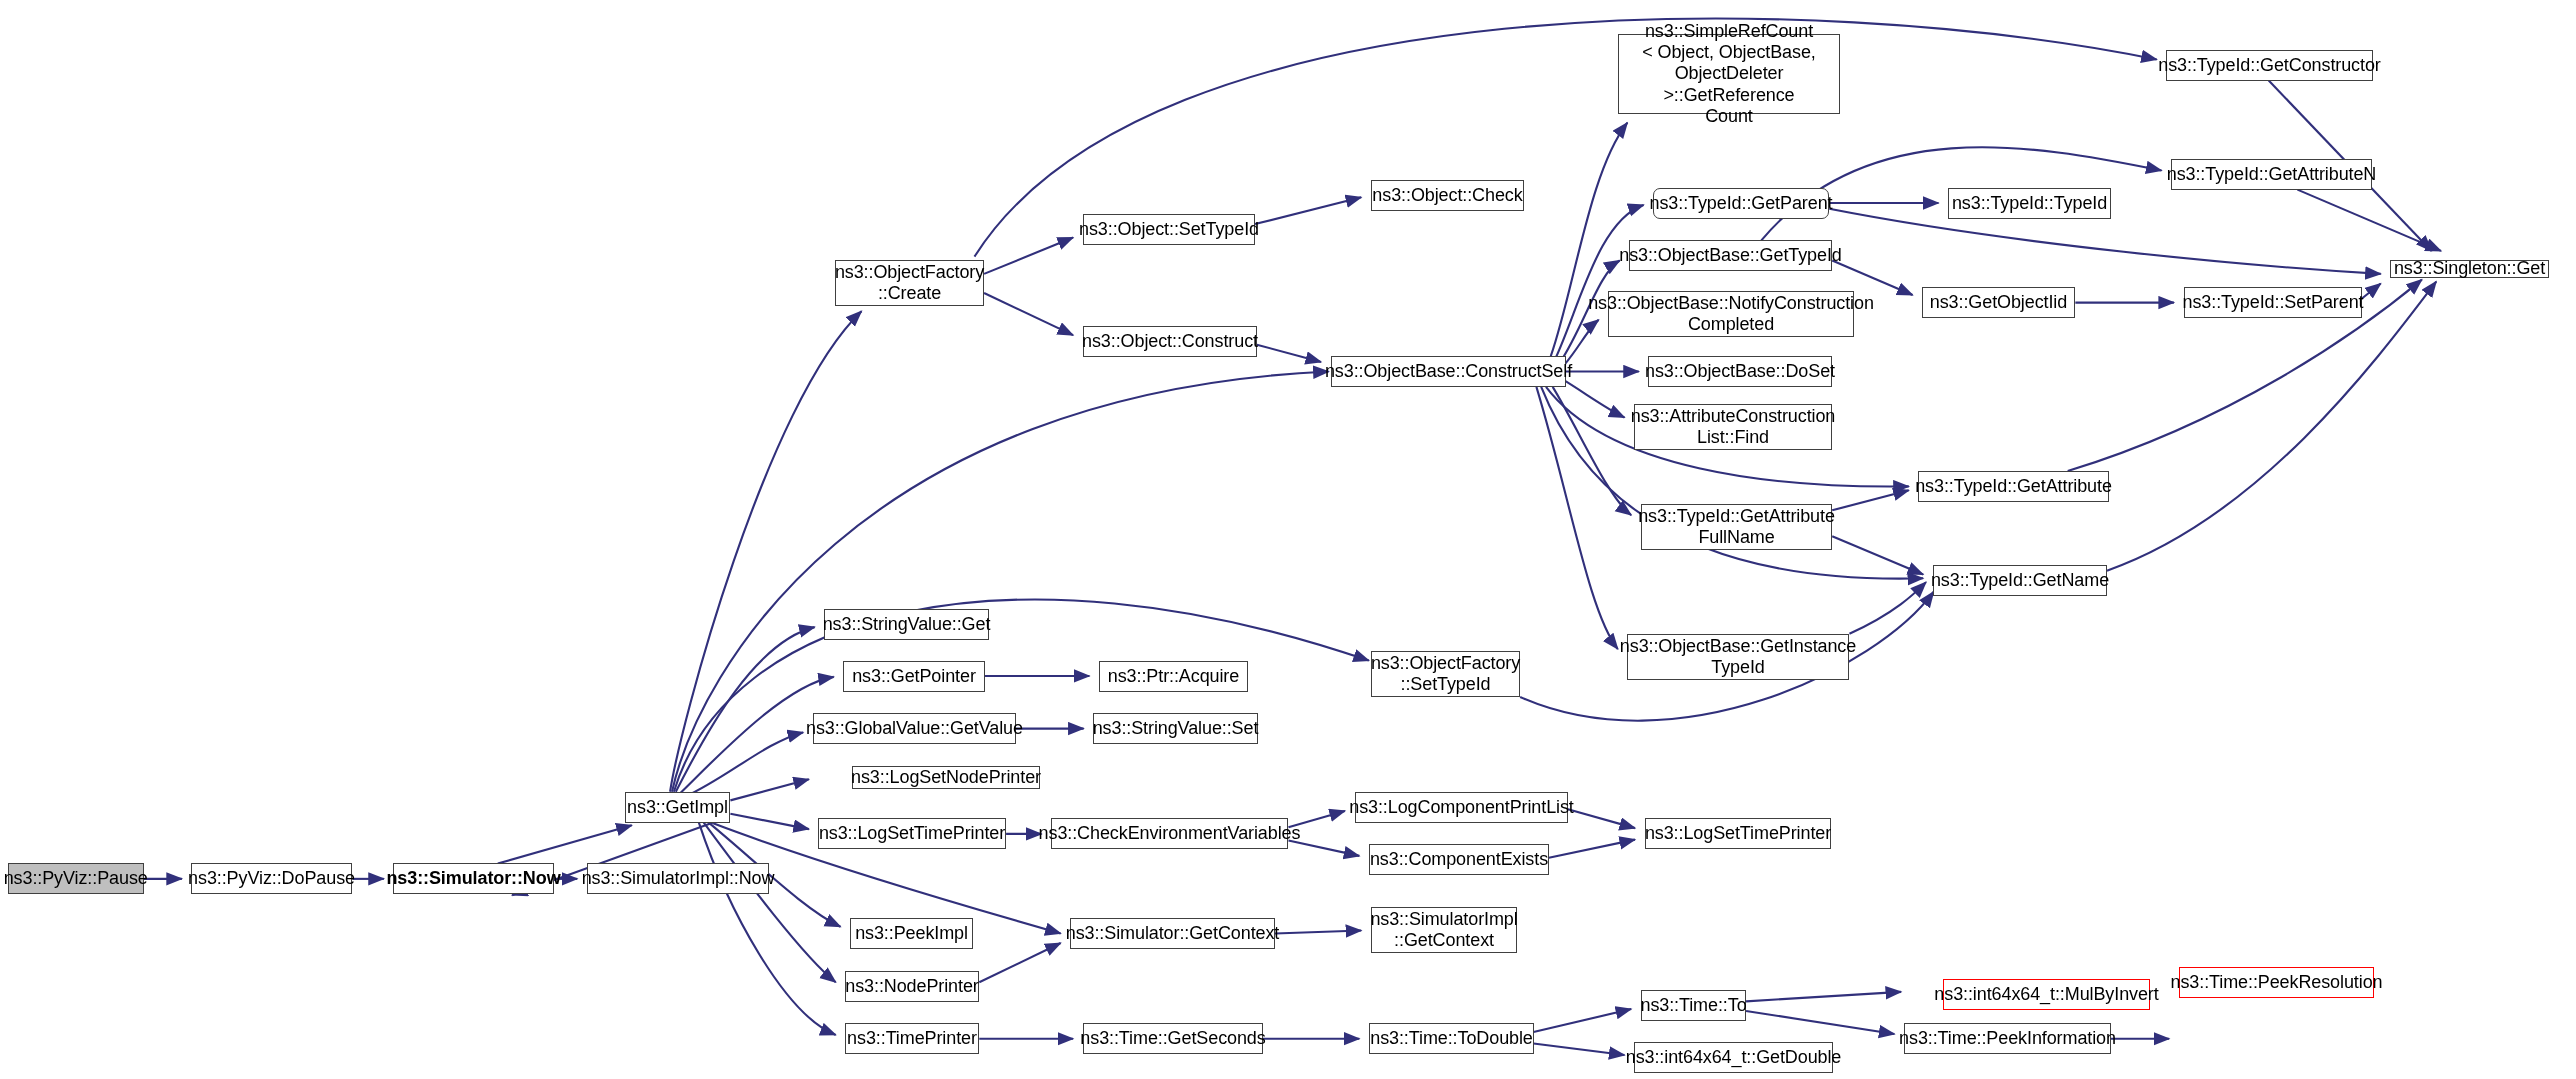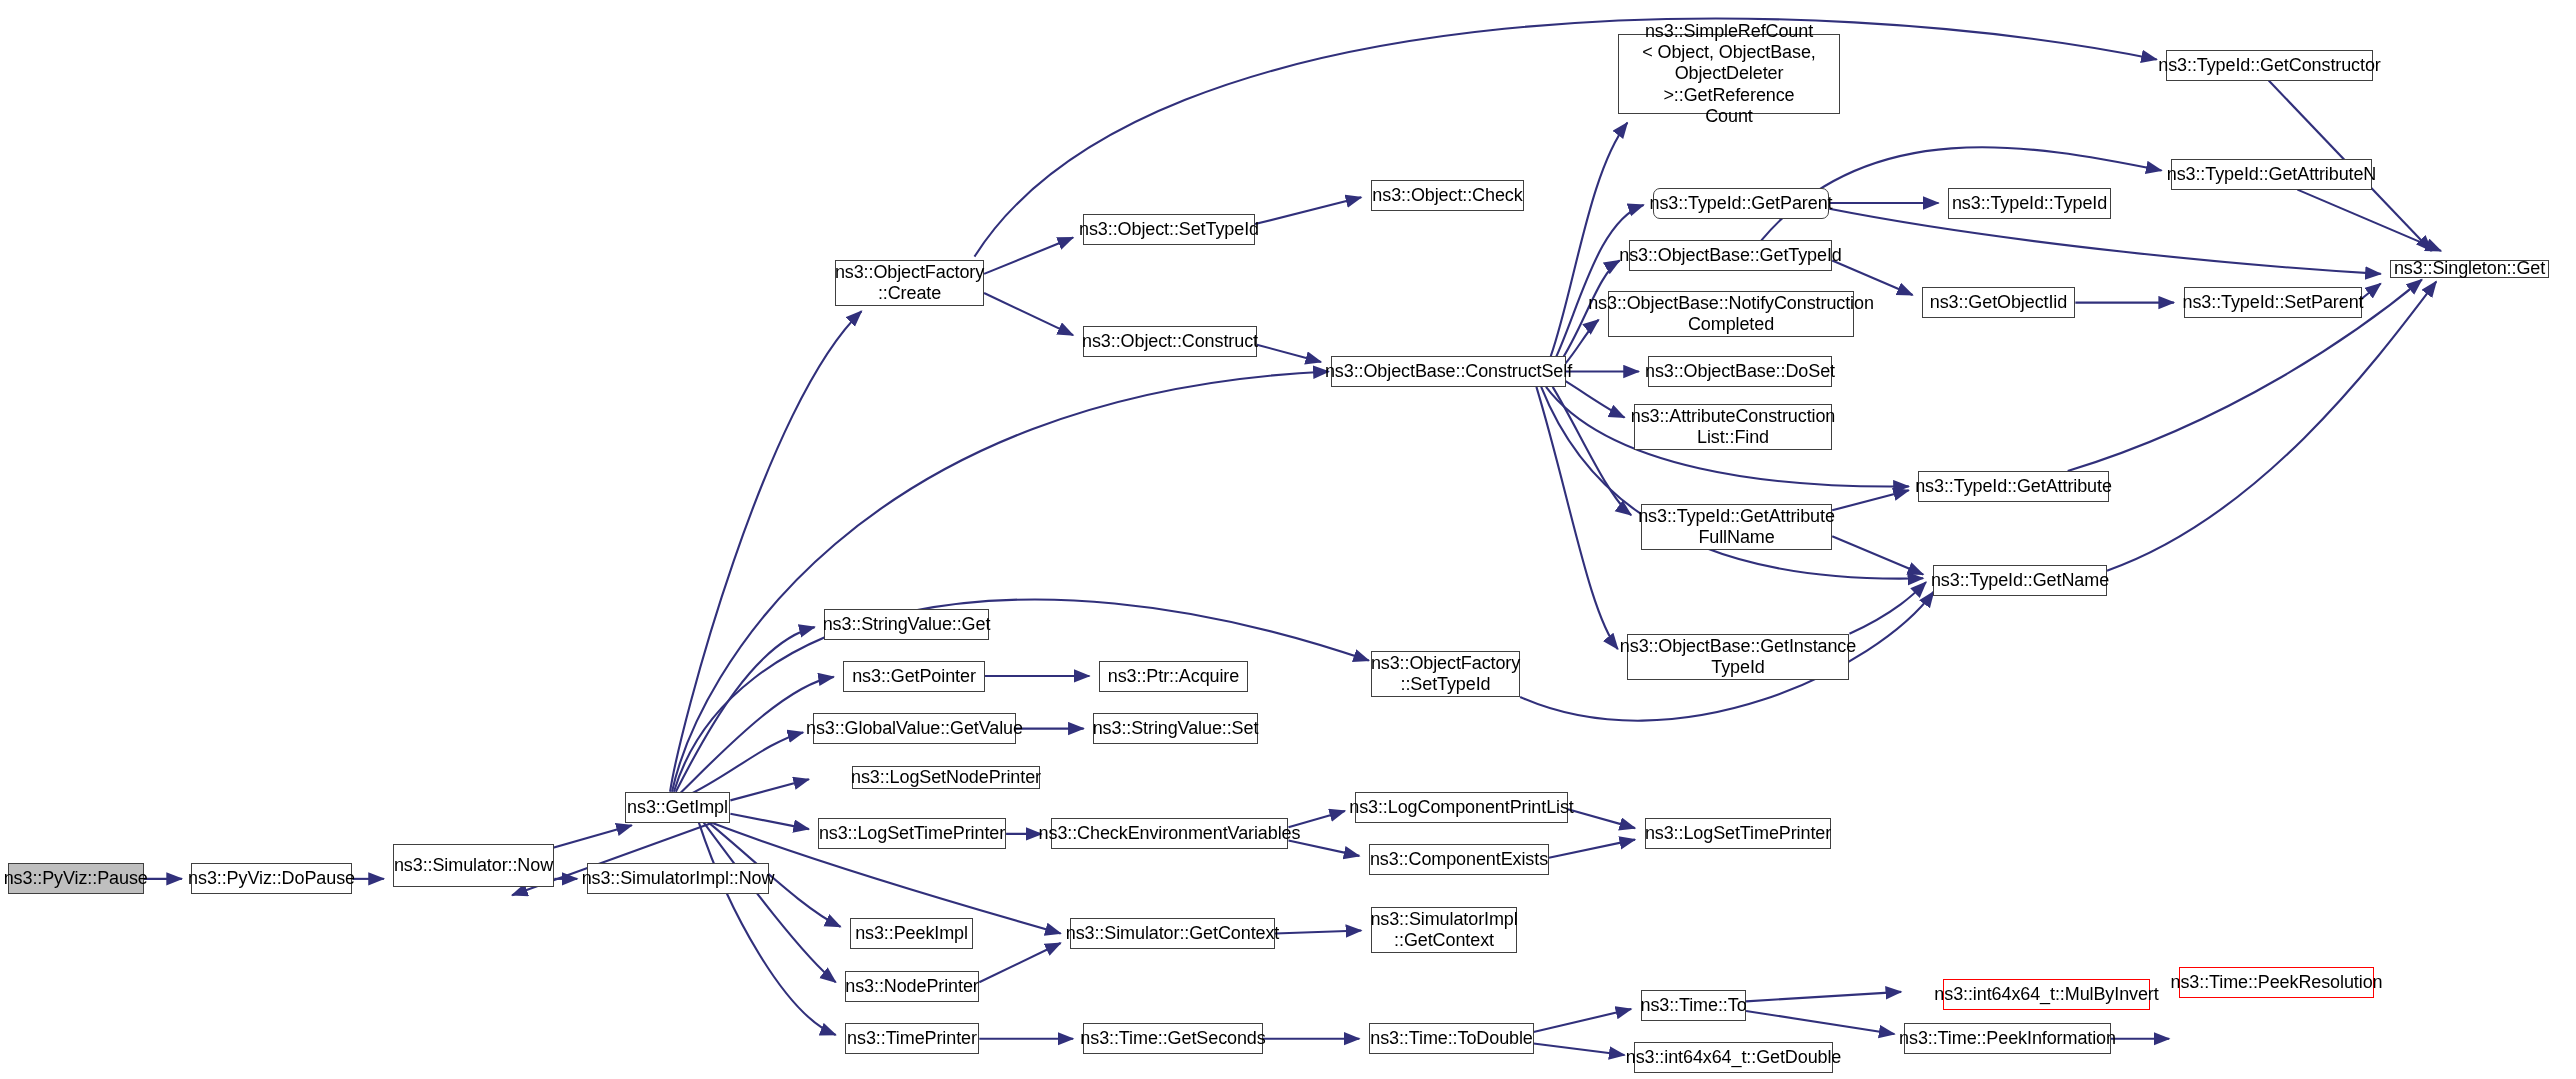--- a/index.html
+++ b/index.html
@@ -114,21 +114,21 @@
         <path d="M1914,560 L2009,600" fill="none" stroke="#31307b" stroke-width="2.2" marker-end="url(#arrow)"></path>
         <path d="M2160,492 C2330,440 2460,350 2530,292" fill="none" stroke="#31307b" stroke-width="2.2" marker-end="url(#arrow)"></path>
         <path d="M2201,596 C2360,540 2480,380 2545,294" fill="none" stroke="#31307b" stroke-width="2.2" marker-end="url(#arrow)"></path>
         <path d="M1588,728 C1750,800 1960,700 2020,618" fill="none" stroke="#31307b" stroke-width="2.2" marker-end="url(#arrow)"></path>
         <path d="M1932,662 C1980,640 2000,620 2012,608" fill="none" stroke="#31307b" stroke-width="2.2" marker-end="url(#arrow)"></path>
       </g>
   </svg>
   <div id="node-layer">
       <div class="node current" style="left: 7.7px; top: 863px; width: 136px; height: 31px;"><span>ns3::PyViz::Pause</span></div>
       <div class="node" style="left: 191px; top: 863px; width: 161px; height: 31px;"><span>ns3::PyViz::DoPause</span></div>
-      <div class="node" style="left: 393px; top: 844px; width: 161px; height: 43px;"><span>ns3::Simulator::Now</span></div>
+      <div class="node" style="left: 393px; top: 863px; width: 161px; height: 31px; font-weight: bold;"><span>ns3::Simulator::Now</span></div>
       <div class="node" style="left: 587px; top: 863px; width: 182px; height: 31px;"><span>ns3::SimulatorImpl::Now</span></div>
       <div class="node" style="left: 625px; top: 792px; width: 105px; height: 31px;"><span>ns3::GetImpl</span></div>
       <div class="node" style="left: 824px; top: 609px; width: 165px; height: 31px;"><span>ns3::StringValue::Get</span></div>
       <div class="node" style="left: 843px; top: 661px; width: 142px; height: 31px;"><span>ns3::GetPointer</span></div>
       <div class="node" style="left: 1099px; top: 661px; width: 149px; height: 31px;"><span>ns3::Ptr::Acquire</span></div>
       <div class="node" style="left: 813px; top: 713px; width: 203px; height: 31px;"><span>ns3::GlobalValue::GetValue</span></div>
       <div class="node" style="left: 1093px; top: 713px; width: 165px; height: 31px;"><span>ns3::StringValue::Set</span></div>
       <div class="node" style="left: 852px; top: 766px; width: 188px; height: 23px; align-items: center;"><span>ns3::LogSetNodePrinter</span></div>
       <div class="node" style="left: 818px; top: 818px; width: 188px; height: 31px;"><span>ns3::LogSetTimePrinter</span></div>
       <div class="node" style="left: 1051px; top: 818px; width: 237px; height: 31px;"><span>ns3::CheckEnvironmentVariables</span></div>

